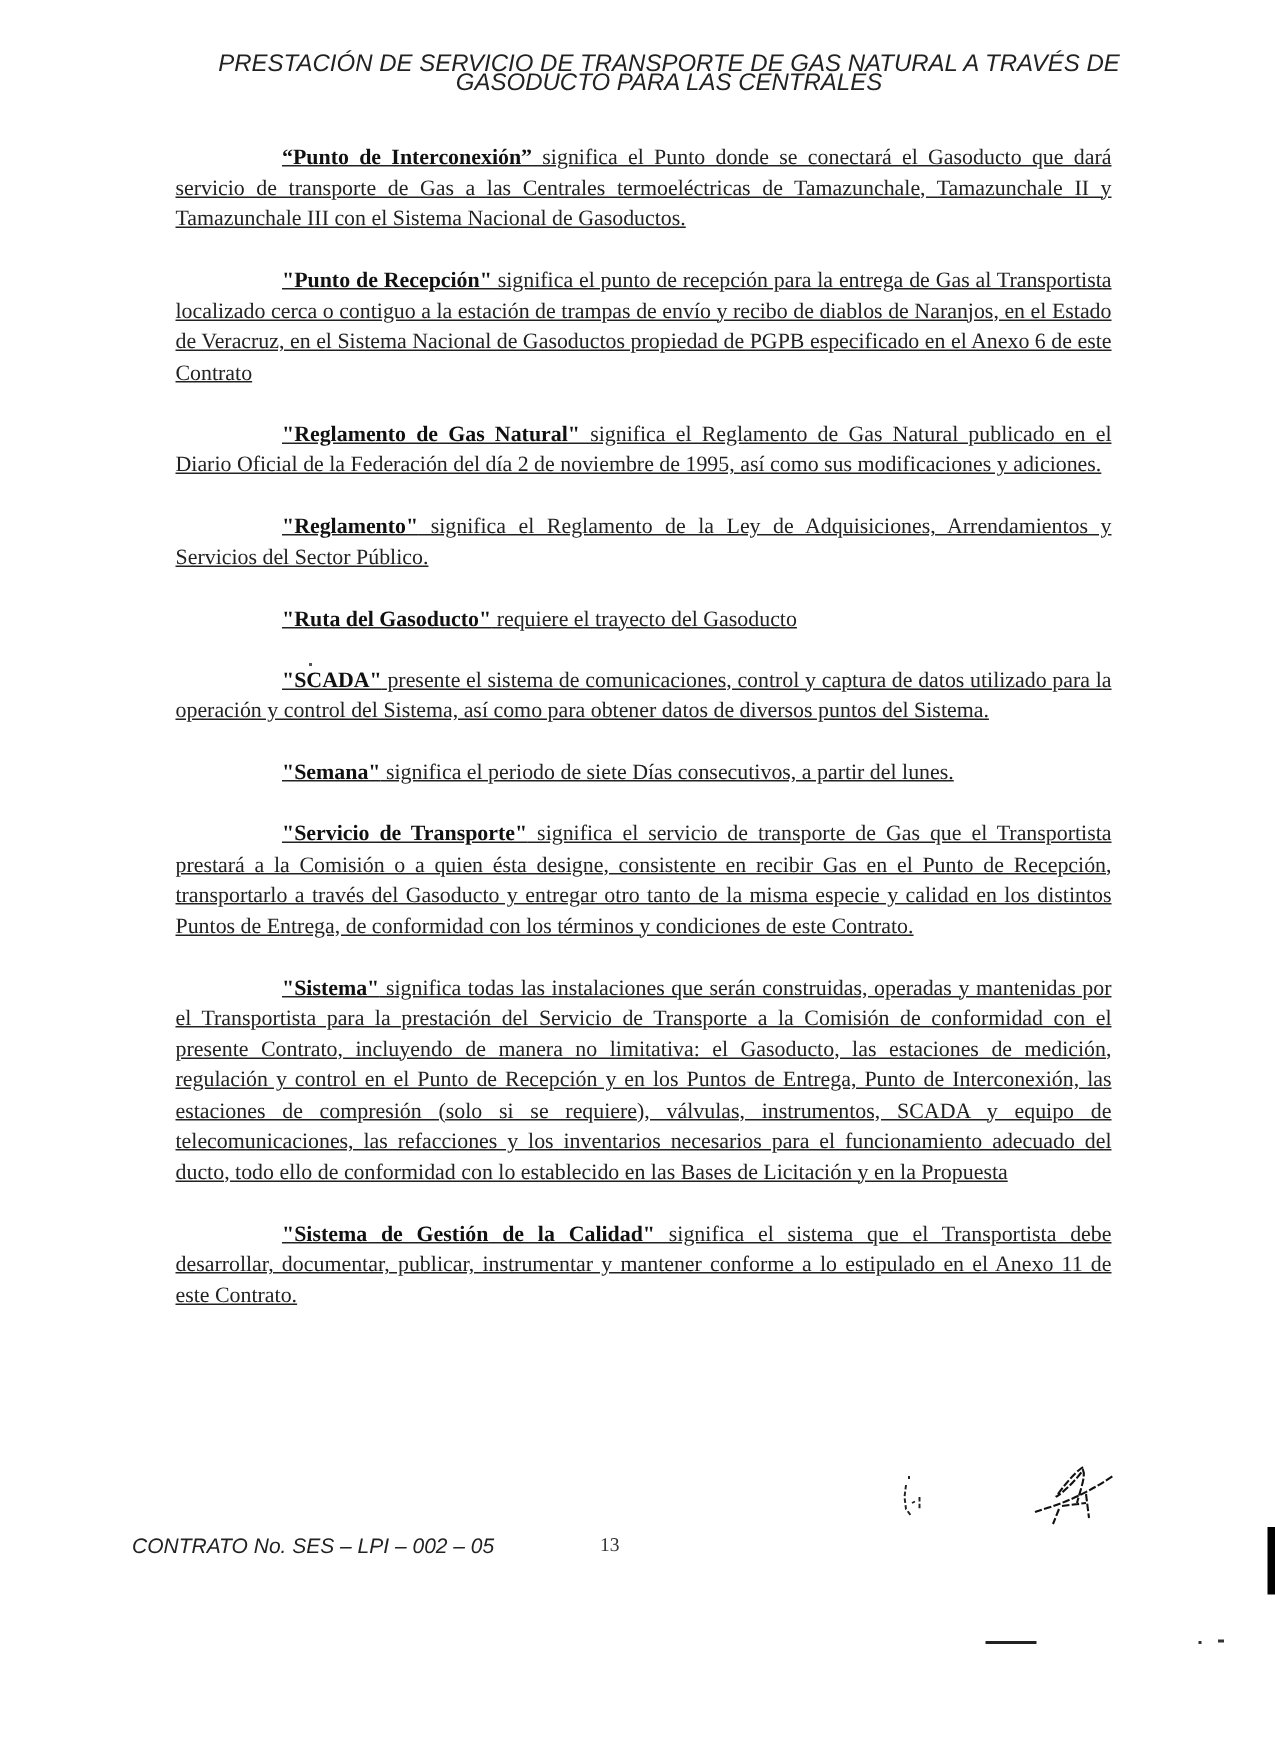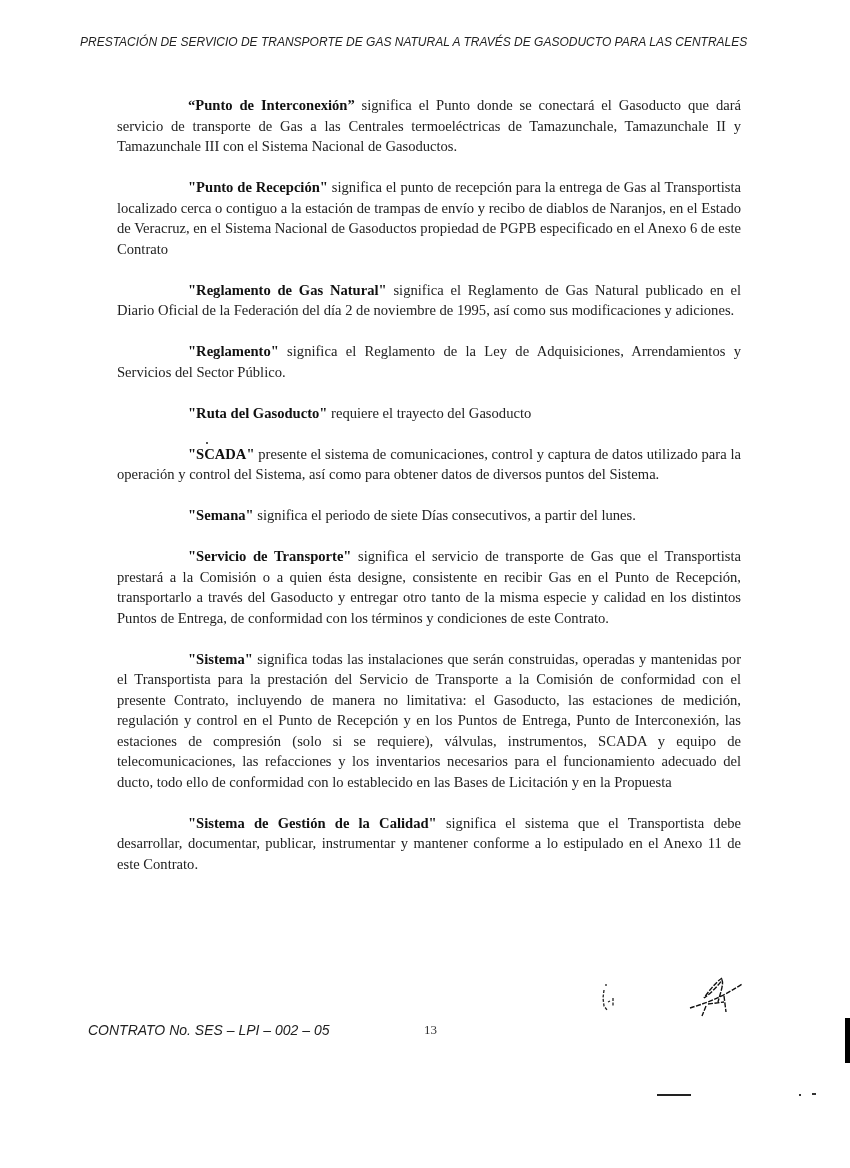--- a/index.html
+++ b/index.html
@@ -1,36 +1,37 @@
 <!DOCTYPE html>
 <html><head>
 <meta charset="utf-8">
 <style>
   html, body { margin: 0; padding: 0; background: #ffffff; }
   body { width: 850px; height: 1168px; position: relative; overflow: hidden; color: #1a1a1a; }
   .header {
-    position: absolute; left: 80px; top: 36px; width: 700px;
+    position: absolute; left: 96px; top: 36px; width: 700px;
+    text-align: center;
     font-family: "Liberation Sans", sans-serif; font-style: italic;
-    font-size: 12px; line-height: 13px; color: #222;
+    font-size: 16px; line-height: 13px; color: #222;
   }
   .body-text {
     position: absolute; left: 117px; top: 95px; width: 624px;
     font-family: "Liberation Serif", serif; font-size: 14.6px; line-height: 20.5px;
     color: #222;
   }
-  .para { text-align: justify; text-indent: 71px; margin: 0 0 20.5px 0; }
+  .para { text-align: justify; text-indent: 71px; margin: 0 0 20.5px 0; text-decoration: underline; }
   .para .term { font-weight: bold; color: #111; }
   .dot { position: absolute; left: 206px; top: 442px; width: 2px; height: 2px; background: #555; }
   .footer-left {
     position: absolute; left: 88px; top: 1022px;
     font-family: "Liberation Sans", sans-serif; font-style: italic;
     font-size: 14px; color: #222;
   }
   .page-num {
-    position: absolute; left: 424px; top: 1022px;
+    position: absolute; left: 400px; top: 1022px;
     font-family: "Liberation Serif", serif; font-size: 13px; color: #333;
   }
   .initials { position: absolute; left: 600px; top: 980px; }
   .signature { position: absolute; left: 688px; top: 972px; }
   .edge-bar { position: absolute; left: 845px; top: 1018px; width: 5px; height: 45px; background: #000; }
   .underline-mark { position: absolute; left: 657px; top: 1094px; width: 34px; height: 1.5px; background: #222; }
   .tick-a { position: absolute; left: 799px; top: 1094px; width: 2px; height: 2px; background: #333; }
   .tick-b { position: absolute; left: 812px; top: 1093px; width: 4px; height: 1.5px; background: #333; }
 </style>
 </head>

